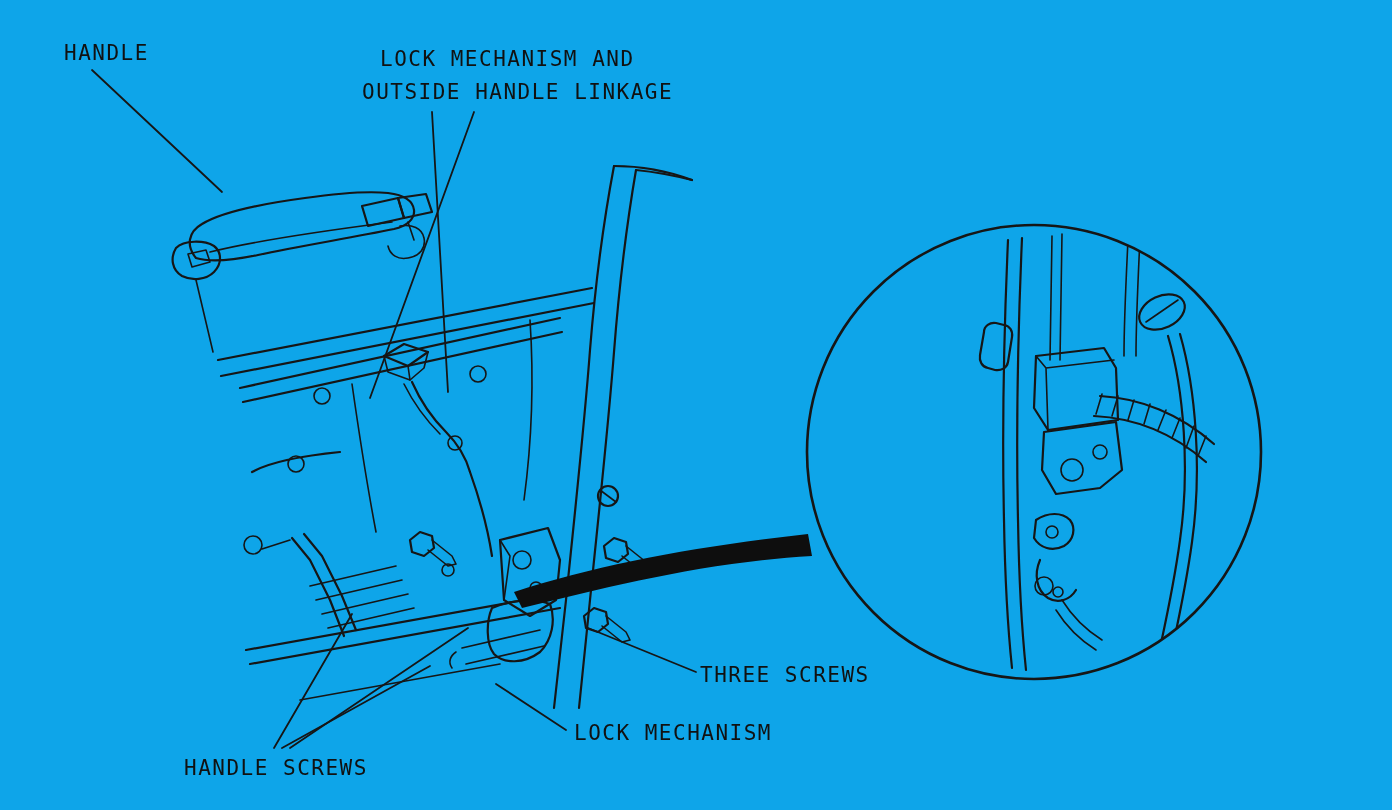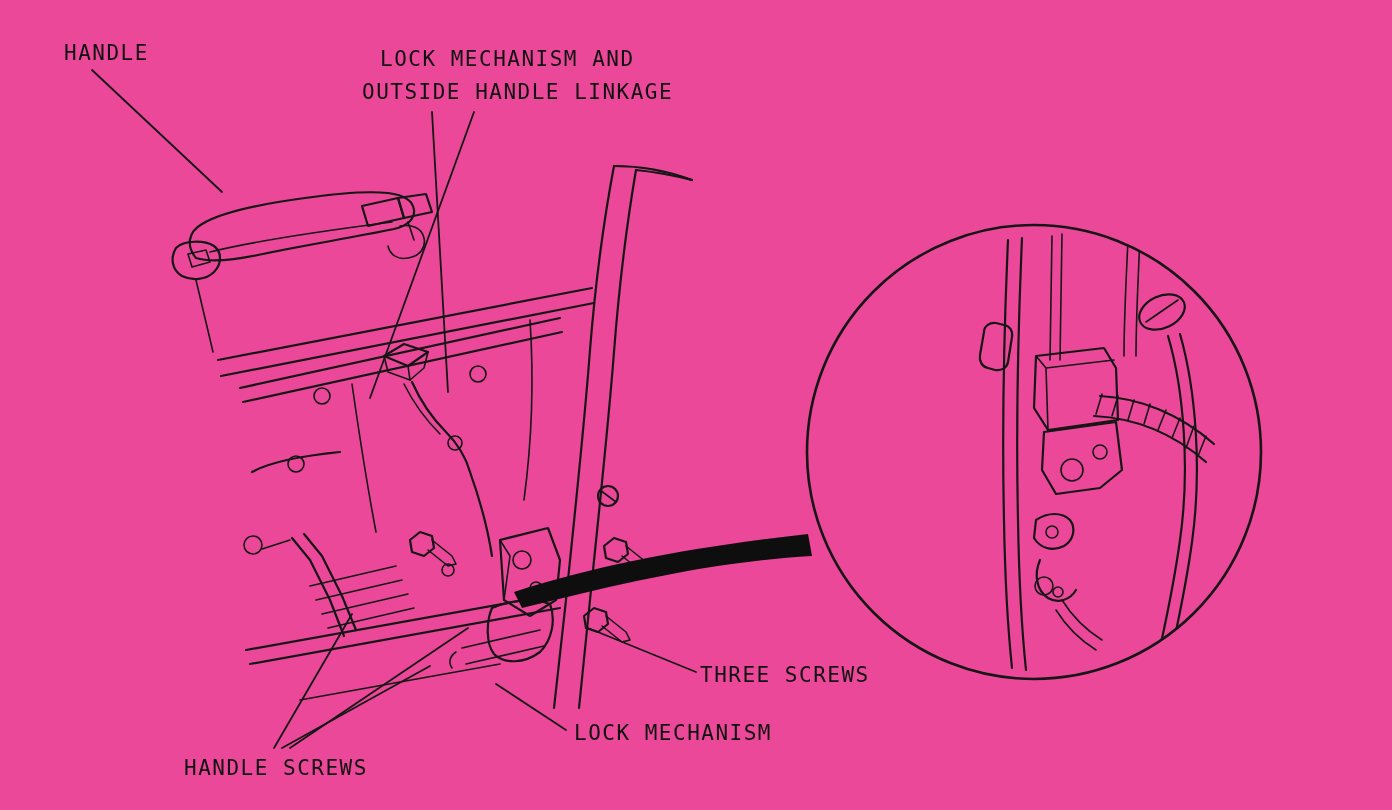--- a/index.html
+++ b/index.html
@@ -4,21 +4,21 @@
 <style>
   html, body {
     margin: 0;
     padding: 0;
     background: #ffffff;
   }
   .page {
     position: relative;
     width: 1392px;
     height: 810px;
-    background: #ec4899;
+    background: #0ea5e9;
     overflow: hidden;
     font-family: "DejaVu Sans Mono", "Liberation Mono", monospace;
   }
   svg { display: block; }
   .ln   { fill: none; stroke: #161616; stroke-width: 2.2; stroke-linecap: round; stroke-linejoin: round; }
   .lnth { fill: none; stroke: #161616; stroke-width: 1.6; stroke-linecap: round; stroke-linejoin: round; }
   .lead { fill: none; stroke: #161616; stroke-width: 1.8; stroke-linecap: round; }
   .blk  { fill: #0e0e0e; stroke: none; }
   .lbl  {
     fill: #111111;

